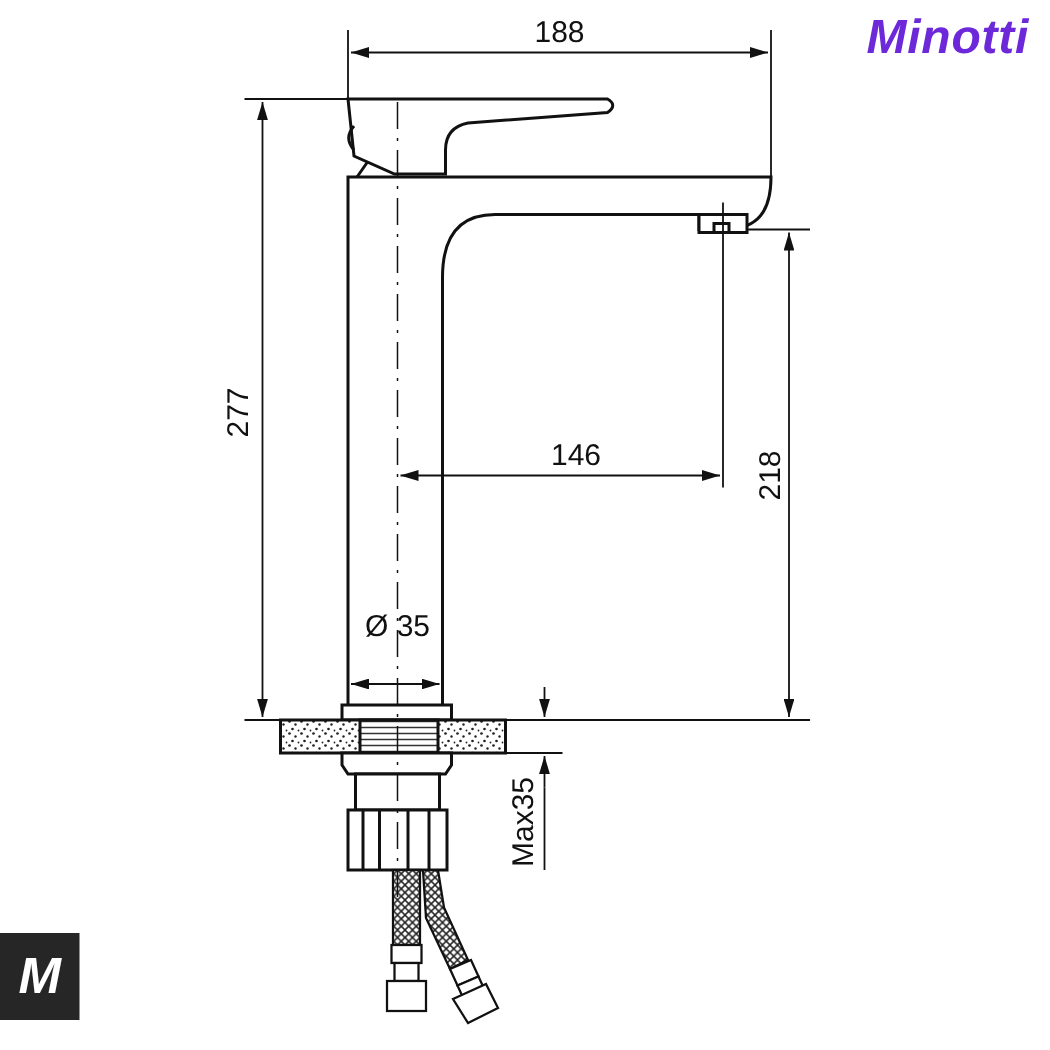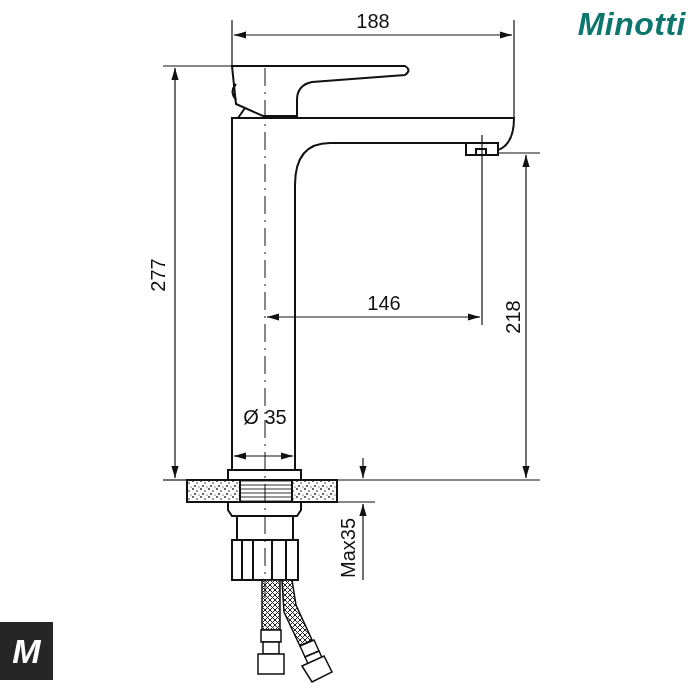--- a/index.html
+++ b/index.html
@@ -1,18 +1,18 @@
 <!DOCTYPE html>
 <html><head>
 <meta charset="utf-8">
 <style>
   html, body { margin:0; padding:0; background:#ffffff; }
   body { width:700px; height:700px; position:relative; overflow:hidden; font-family:"Liberation Sans", sans-serif; }
   #drawing { position:absolute; left:0; top:0; width:700px; height:700px; }
-  .brand { position:absolute; right:14px; top:6px; font-family:"Liberation Sans", sans-serif; font-weight:bold; font-style:italic; font-size:32px; color:#0f766e; letter-spacing:0.5px; }
+  .brand { position:absolute; right:14px; top:6px; font-family:"Liberation Sans", sans-serif; font-weight:bold; font-style:italic; font-size:32px; color:#6d28d9; letter-spacing:0.5px; }
   .mlogo { position:absolute; left:0; top:622px; width:53px; height:58px; background:#262626; color:#ffffff; display:flex; align-items:center; justify-content:center; font-family:"Liberation Sans", sans-serif; font-weight:bold; font-style:italic; font-size:34px; }
   .dimtxt { font-family:"Liberation Sans", sans-serif; font-size:20px; fill:#111; }
 </style>
 </head>
 <body>
 
 <svg id="drawing" viewBox="0 0 700 700" xmlns="http://www.w3.org/2000/svg">
   <defs>
     <pattern id="granite" width="8" height="8" patternUnits="userSpaceOnUse">
       <rect width="8" height="8" fill="#fff"></rect>

